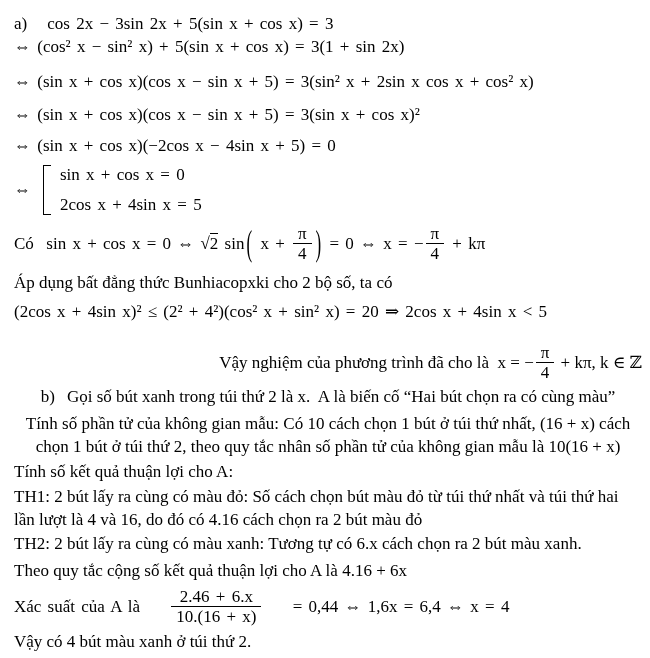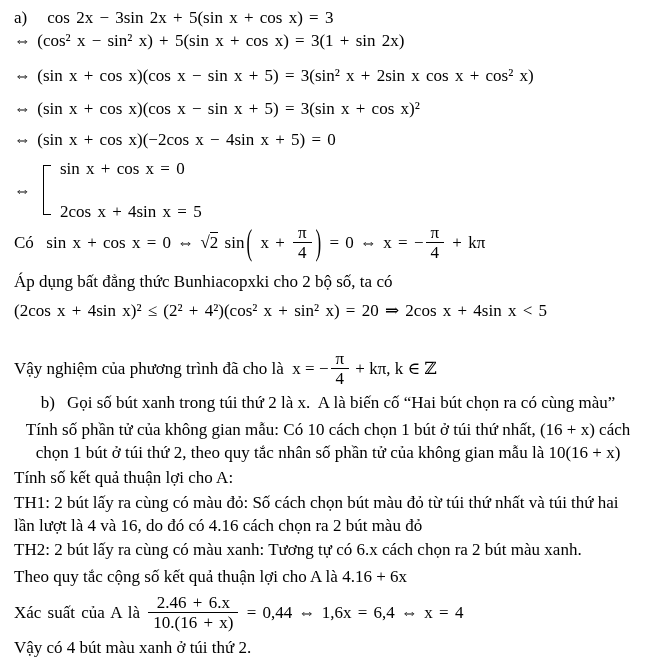--- a/index.html
+++ b/index.html
@@ -37,40 +37,40 @@
 
   
   .sys-bracket{
     flex:0 0 auto;
     width:7px;height:48px;
     border-left:1.9px solid #000;
     border-top:1.9px solid #000;
     border-bottom:1.9px solid #000;
     margin:0 9px 0 12px;
   }
-  .cases{display:flex;flex-direction:column;row-gap:20px;}
+  .cases{display:flex;flex-direction:column;row-gap:7px;}
 
   
-  .r1{margin-top:6px;}
+  .r1{margin-top:12px;}
   .r2{}
   .r3{margin-top:12px;}
   .r4{margin-top:10px;}
   .r5{margin-top:8px;}
   .r6{margin-top:6px;}
-  .r7{font-family:Liberation Serif, serif;}
+  .r7{margin-top:8px;font-family:Liberation Serif, serif;}
   .r8{margin-top:8px;}
   .r9{margin-top:6px;}
-  .r10{margin-top:27px;}
+  .r10{margin-top:20px;justify-content:flex-end;}
   .r11{margin-top:3px;text-align:center;}
   .r12{margin-top:4px;text-align:center;}
   .r13{margin-top:2px;}
   .r14{margin-top:2px;}
   .r15{margin-top:1px;}
   .r16{margin-top:4px;}
-  .r17{margin-top:5px;}
+  .r17{margin-top:5px;gap:23px;}
   .r18{margin-top:4px;}
 </style>
 </head>
 <body>
 
 <div class="page">
 
   <div class="row r1 eq"><span class="t ilabel">a)</span><span class="t">cos 2x − 3sin 2x + 5(sin x + cos x) = 3</span></div>
 
   <div class="row r2 eq"><span class="t">⇔ (cos² x − sin² x) + 5(sin x + cos x) = 3(1 + sin 2x)</span></div>

